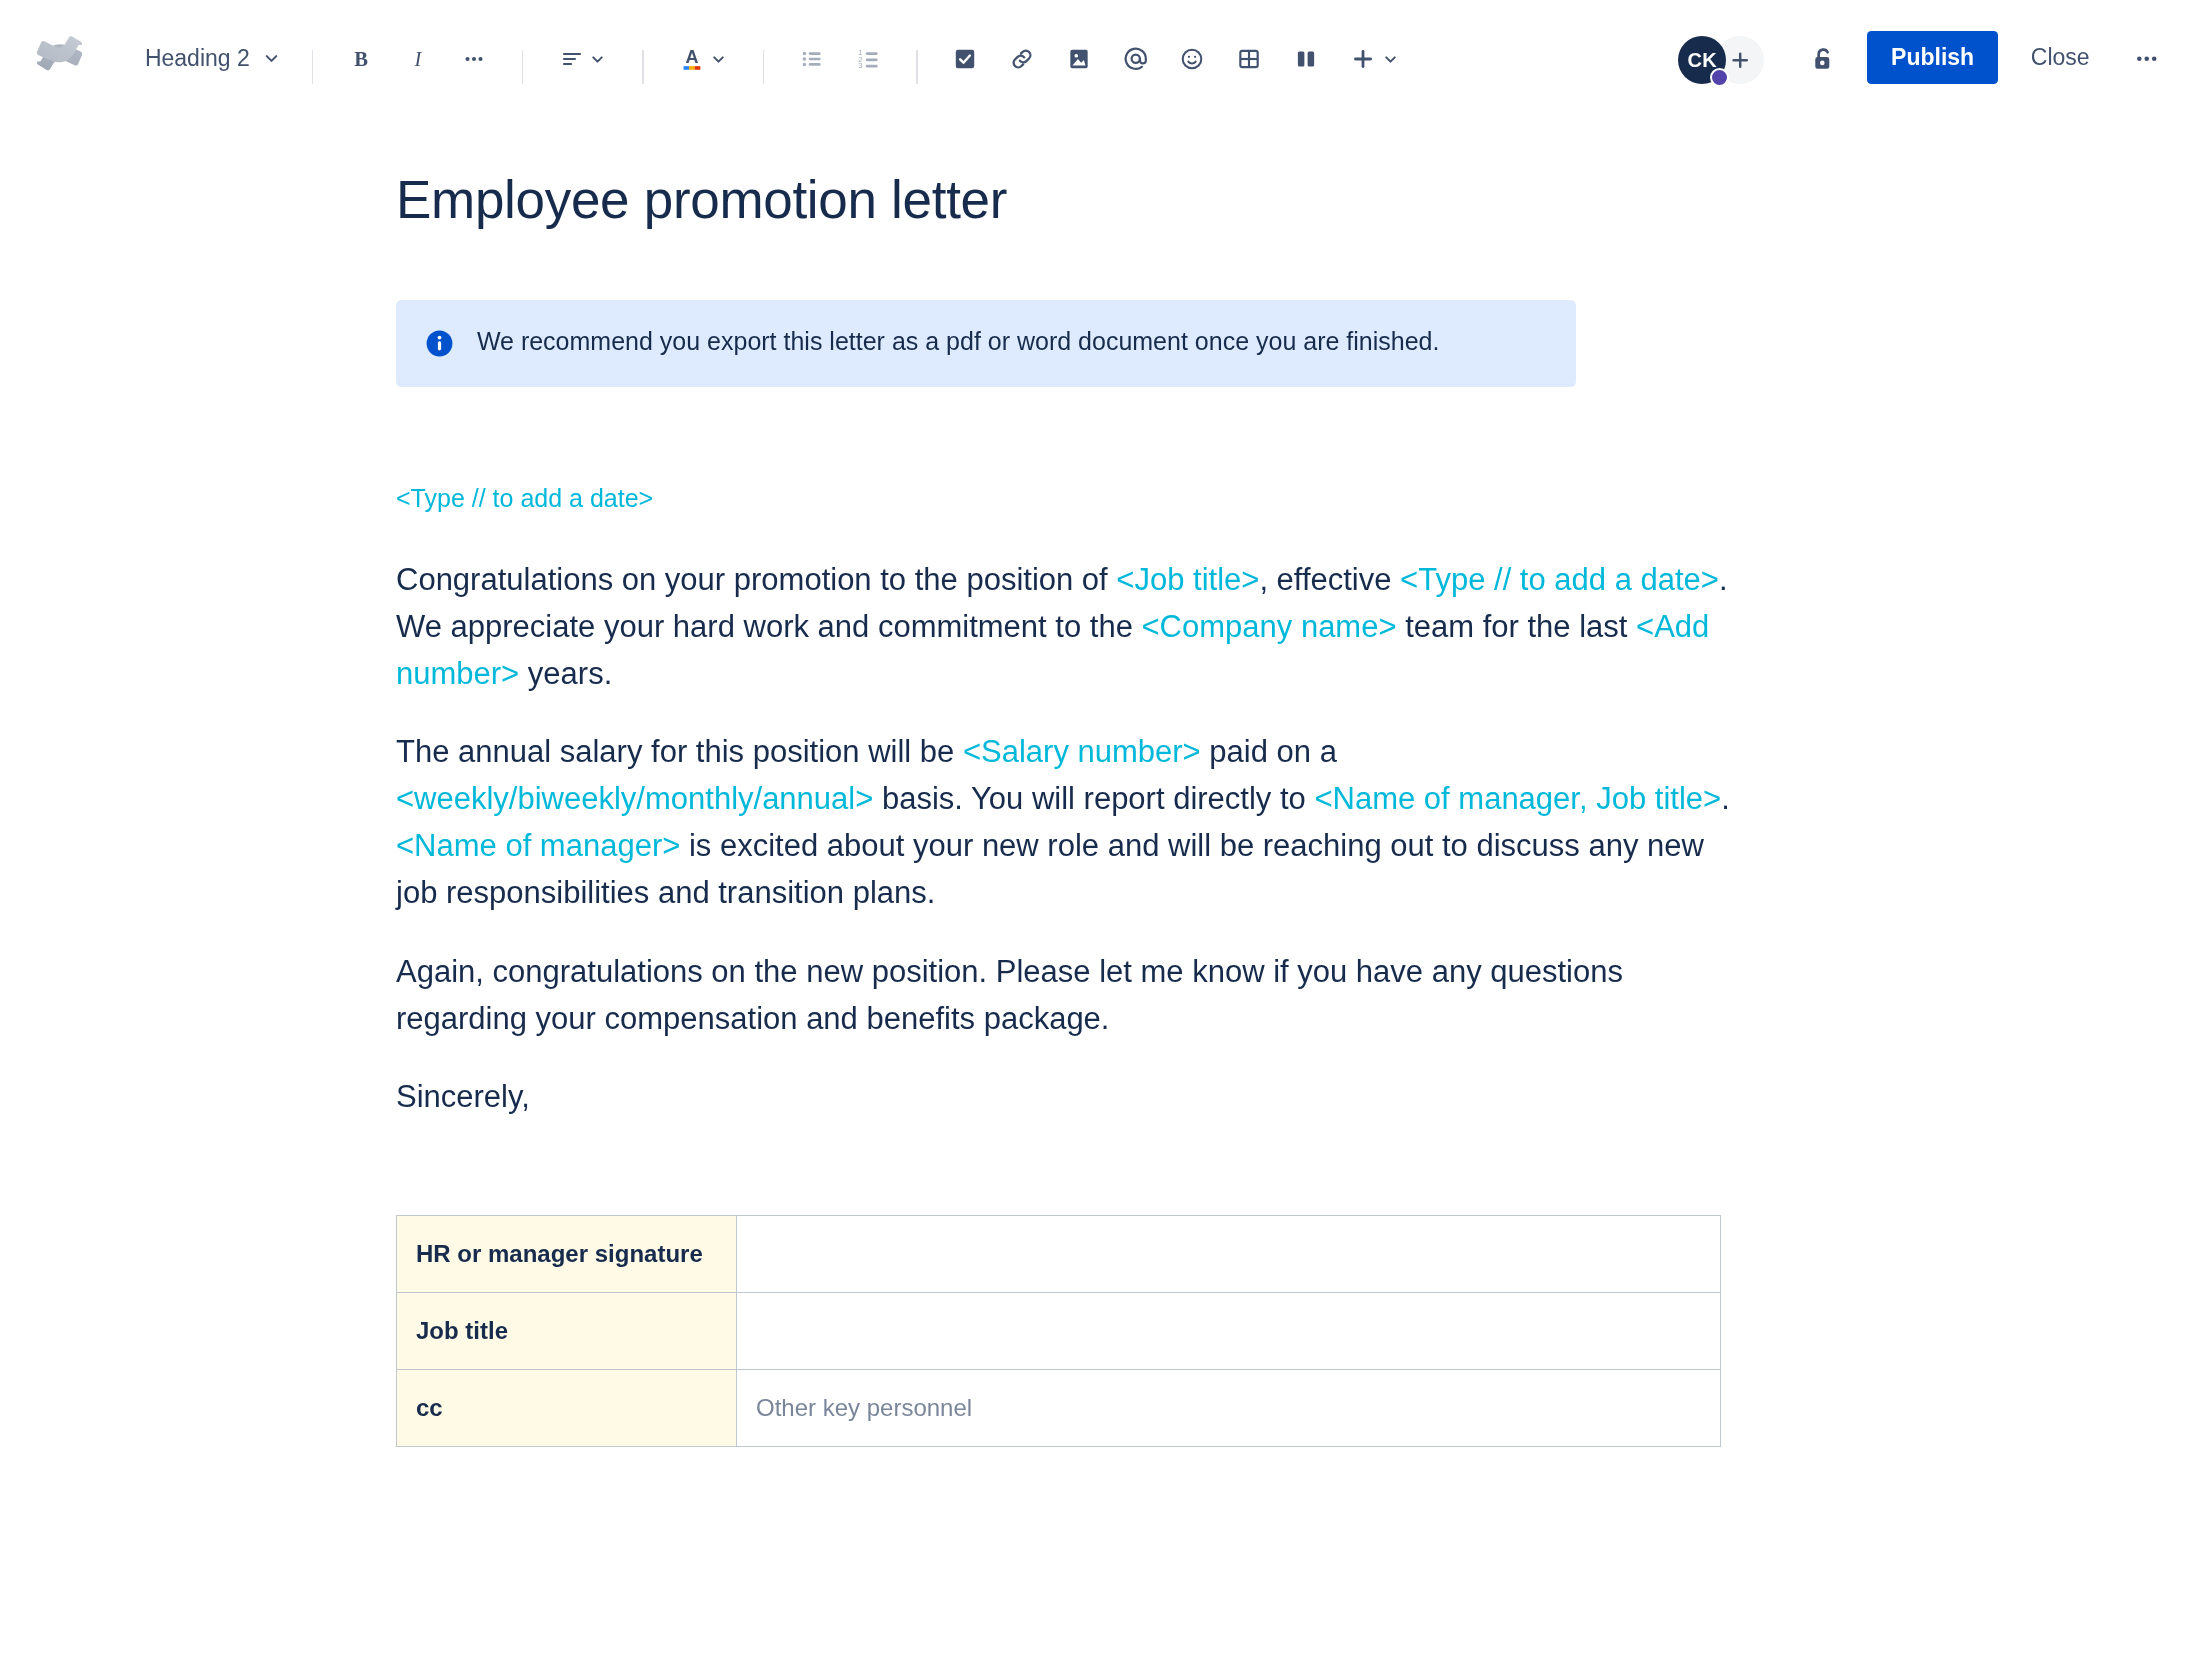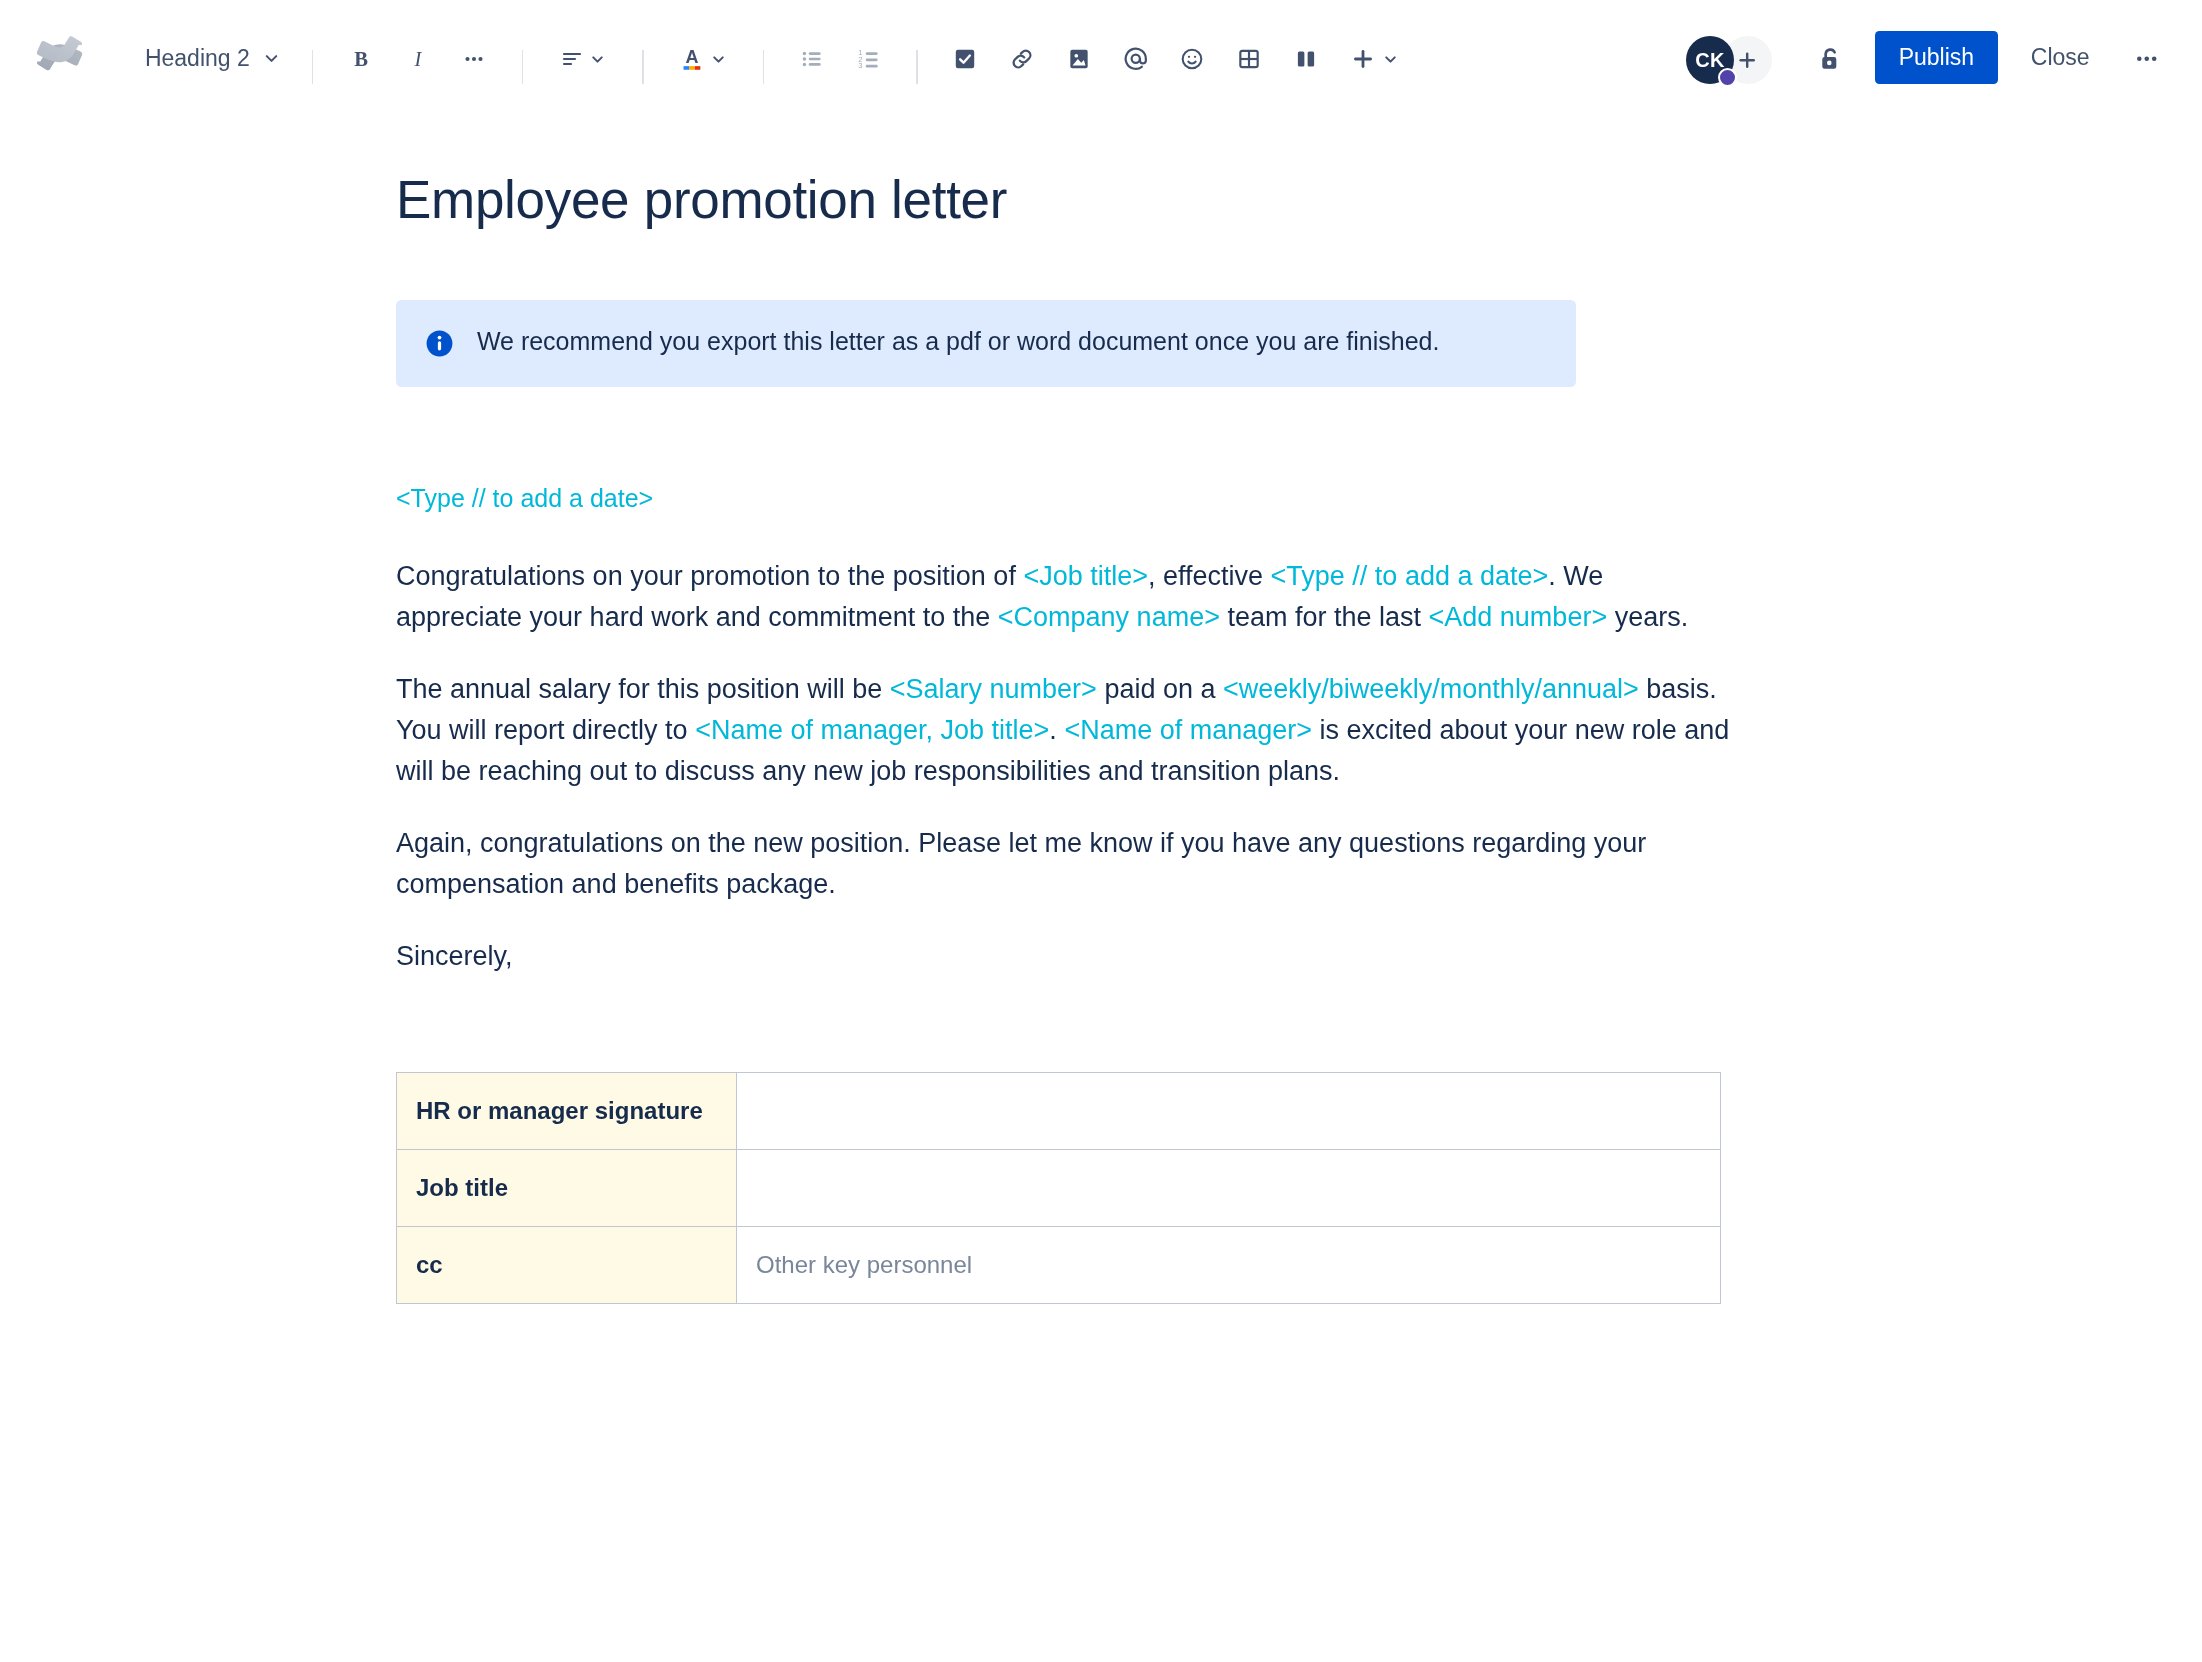--- a/index.html
+++ b/index.html
@@ -81,21 +81,21 @@
     cursor: pointer;
   }
   .lock-btn {
     height: 50px; width: 50px;
     display: flex; align-items: center; justify-content: center;
     margin-left: 34px; margin-right: 19px;
     border-radius: 4.3px; cursor: pointer; color: #42526E;
   }
   .publish-btn {
     background: #0052CC; color: #ffffff;
-    font-size: 23px; font-weight: 400;
+    font-size: 23px; font-weight: 700;
     border: none; border-radius: 4.3px;
     height: 53px; padding: 0 24px;
     cursor: pointer;
     font-family: "Liberation Sans", sans-serif;
   }
   .close-btn {
     background: transparent; border: none;
     color: #42526E; font-size: 23px;
     height: 53px; padding: 0 22.4px;
     margin-left: 10.3px;
@@ -158,21 +158,21 @@
     font-size: 34px;
     font-weight: 600;
     line-height: 1.25;
     color: #172B4D;
     letter-spacing: -0.2px;
   }
   .emoji { font-size: 33px; margin-right: 5.2px; }
 
   .para {
     margin: 31px 0 0 0;
-    font-size: 27px;
+    font-size: 31px;
     line-height: 1.52;
     color: #172B4D;
     max-width: 1338px;
   }
   .para.first { margin-top: 40px; }
 
   
   .tbl {
     margin-top: 95px;
     border-collapse: collapse;

